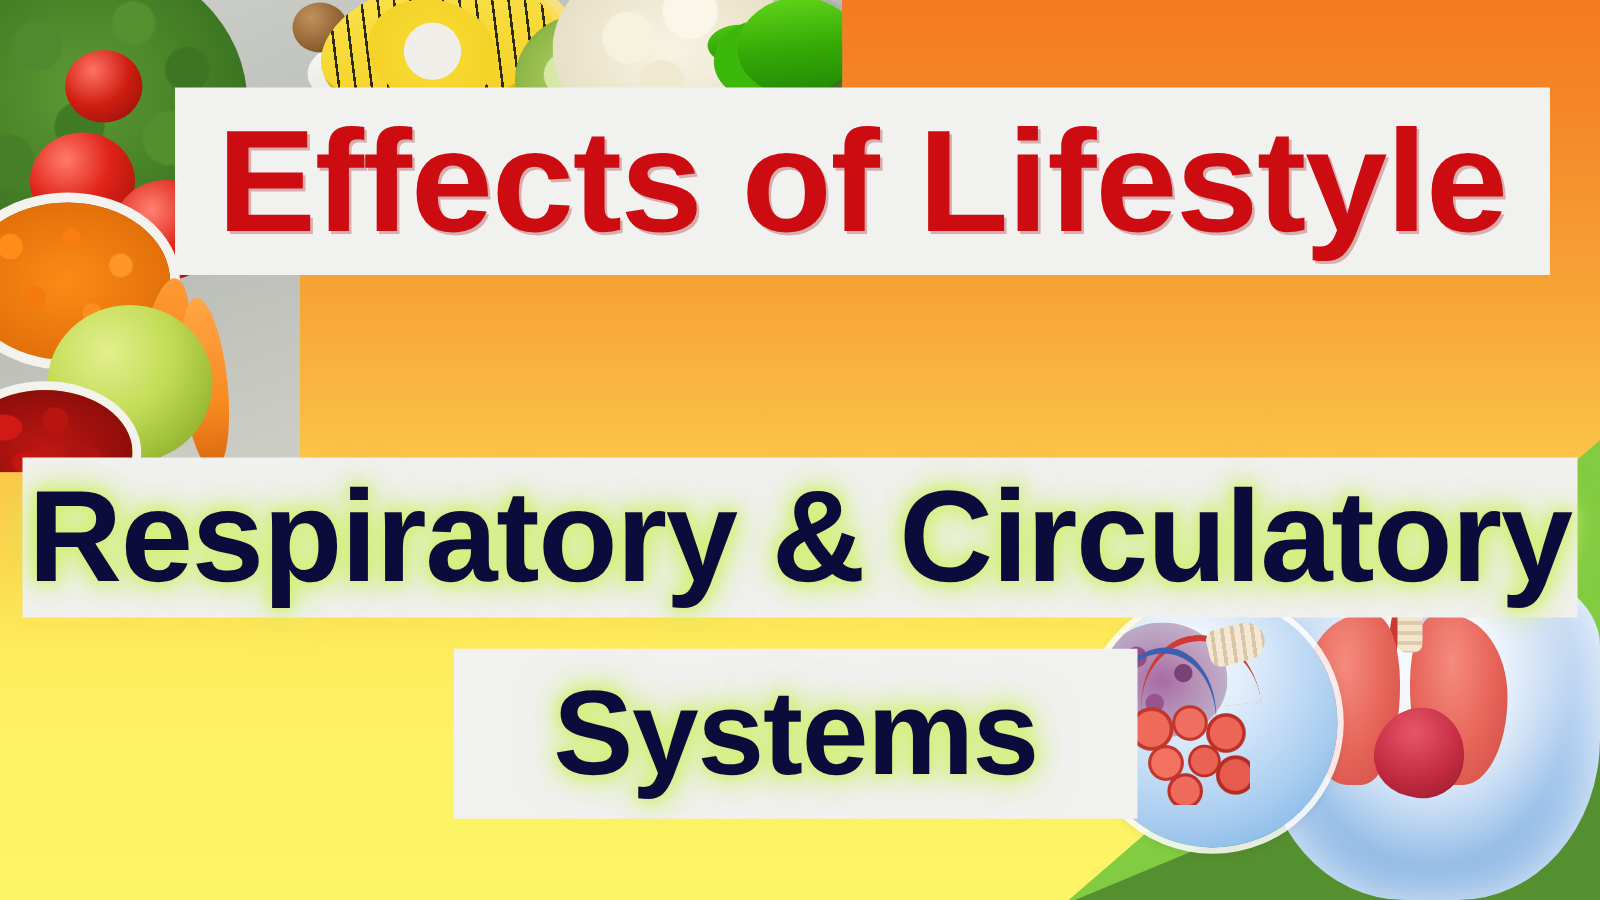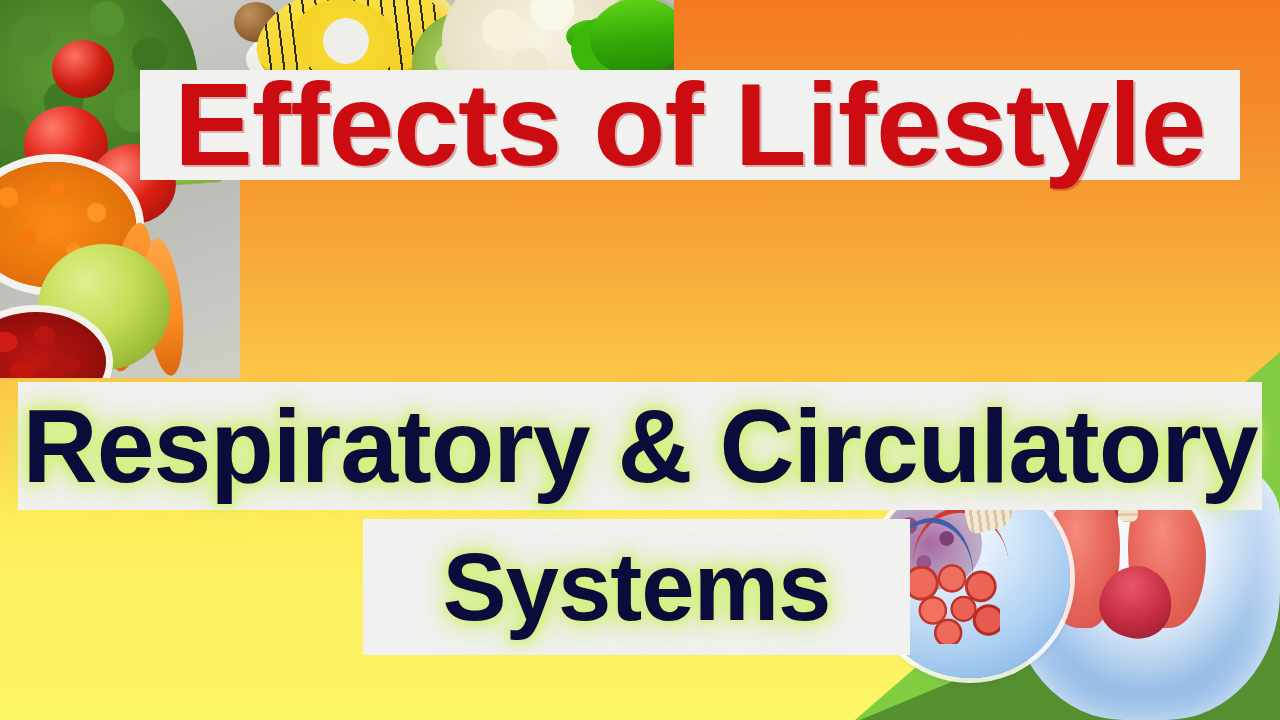--- a/index.html
+++ b/index.html
@@ -333,22 +333,22 @@
   }
 
   
   .textbox {
     position: absolute;
     background: #f1f1f0;
     display: flex;
     align-items: center;
     justify-content: center;
   }
-  #box-title { left: 140px; top: 70px; width: 1100px; height: 110px; }
-  #box-respcirc { left: 18px; top: 382px; width: 1244px; height: 128px; }
+  #box-title { left: 140px; top: 70px; width: 1100px; height: 150px; }
+  #box-respcirc { left: 18px; top: 366px; width: 1244px; height: 128px; }
   #box-systems { left: 363px; top: 519px; width: 547px; height: 136px; }
 
   .title-text {
     font-family: "Liberation Sans", sans-serif;
     font-weight: bold;
     font-size: 116px;
     line-height: 1;
     color: #cc0c10;
     letter-spacing: -1px;
     white-space: nowrap;

